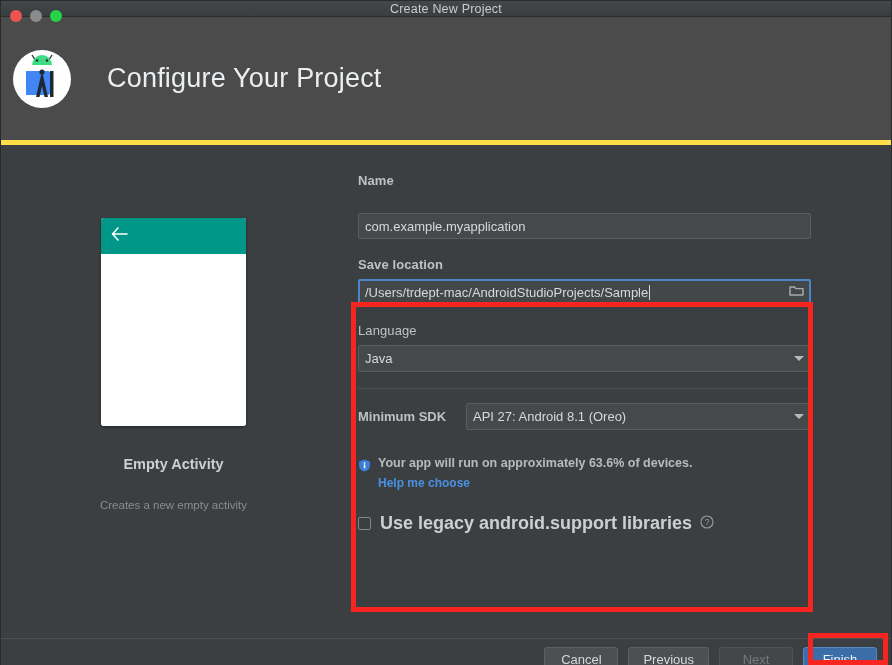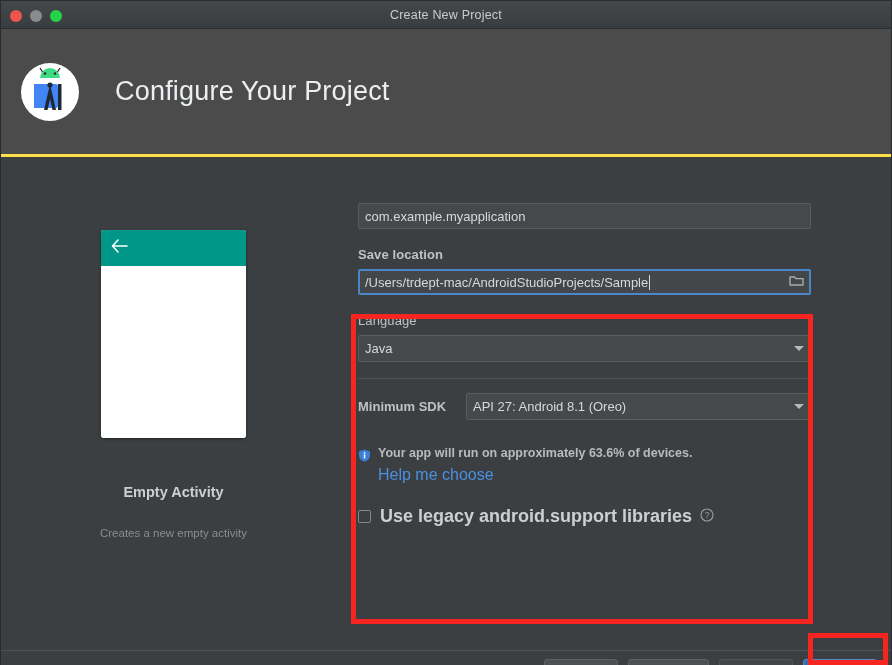--- a/index.html
+++ b/index.html
@@ -13,42 +13,42 @@
   #app {
     position: relative;
     width: 892px; height: 665px;
     background: #3c3f41;
     border: 1px solid #2b2b2b;
   }
 
   
   .titlebar {
     position: relative;
-    height: 28px;
+    height: 16px;
     background: linear-gradient(to bottom, #45484a, #3a3d3f);
     border-bottom: 1px solid #2a2c2d;
     display: flex; align-items: center;
   }
   .traffic { position: absolute; left: 9px; top: 9px; display: flex; gap: 8px; }
   .light { width: 12px; height: 12px; border-radius: 50%; }
   .light.red { background: #ef5350; }
   .light.grey { background: #8b8b8b; }
   .light.green { background: #26d246; }
   .titlebar-title {
     width: 100%; text-align: center;
     font-size: 12.5px; color: #c9ccce; letter-spacing: .2px;
   }
 
   
   .header {
     height: 128px;
     background: #4b4b4b;
-    border-bottom: 3px solid #fde047;
+    border-bottom: 5px solid #fde047;
     display: flex; align-items: center;
-    padding-left: 19px;
+    padding-left: 11px;
   }
   .logo { width: 60px; height: 60px; flex: none; }
   .header-title {
     margin-left: 35px;
     font-size: 27px; color: #eceff1; font-weight: 400;
     letter-spacing: .2px;
   }
 
   
   .body {
@@ -68,21 +68,21 @@
     border-radius: 3px;
     box-shadow: 0 1px 3px rgba(0,0,0,.45);
     overflow: hidden;
   }
   .preview-appbar {
     height: 36px; background: #009688;
     display: flex; align-items: center; padding-left: 10px;
   }
   .preview-body { background: #fff; height: 172px; }
   .activity-title {
-    margin-top: 46px;
+    margin-top: 30px;
     font-size: 14.5px; color: #cdd0d2; font-weight: 700;
   }
   .activity-desc {
     margin-top: 27px;
     font-size: 11.5px; color: #8a8d8f;
   }
 
   .right-pane { flex: 1; position: relative; padding: 28px 80px 0 12px; }
 
   .field-label {
@@ -138,21 +138,21 @@
     margin-top: 26px;
   }
   .info-icon {
     width: 13px; height: 13px; flex: none;
     margin-top: 2px; margin-right: 7px;
   }
   .info-text { font-size: 12.5px; color: #b8bbbd; font-weight: 700; }
   .link {
     display: inline-block;
     margin-top: 5px; margin-left: 20px;
-    font-size: 16px; color: #4a90e2; font-weight: 400;
+    font-size: 12px; color: #4a90e2; font-weight: 700;
   }
   .check-row { display: flex; align-items: center; margin-top: 22px; }
   .checkbox {
     width: 13px; height: 13px;
     border: 1px solid #84888a; border-radius: 2px;
     background: #3c3f41; margin-right: 9px; flex: none;
   }
   .check-label { font-size: 18px; color: #cdd0d2; font-weight: 700; }
   .help-icon { margin-left: 8px; }
 
@@ -232,20 +232,21 @@
           </span>
         </div>
         <div class="preview-body"></div>
       </div>
       <div class="activity-title">Empty Activity</div>
       <div class="activity-desc">Creates a new empty activity</div>
     </div>
 
     <div class="right-pane">
 
+      <div class="field-label">Name</div>
 
       <div class="gap18"></div>
 
       <div class="textinput">
         <span>com.example.myapplication</span>
       </div>
 
       <div class="gap18"></div>
 
       <div class="field-label">Save location</div>

